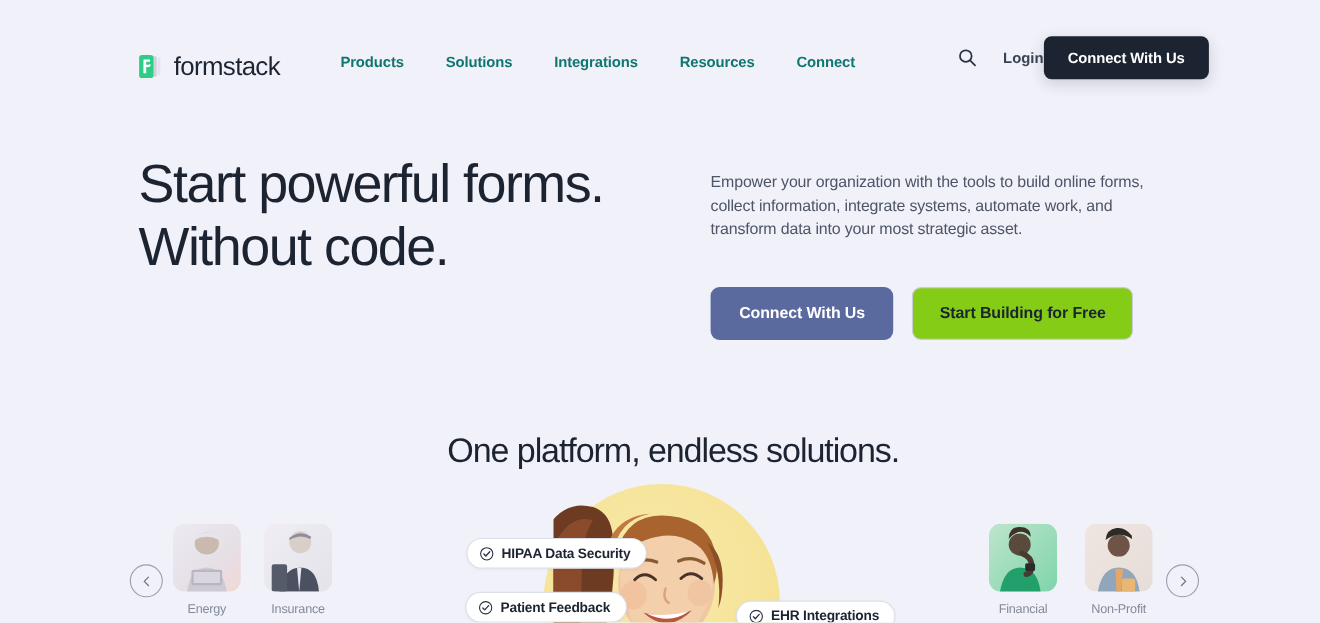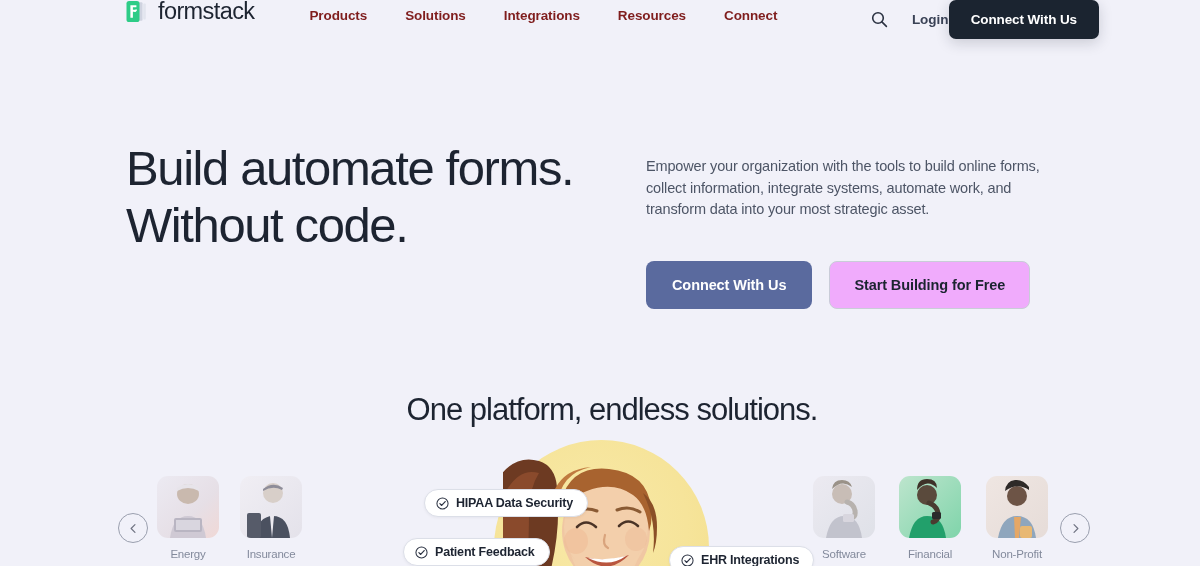--- a/index.html
+++ b/index.html
@@ -18,21 +18,21 @@
   }
 
   
   .header {
     position: absolute;
     top: 0; left: 0;
     width: 1200px;
     height: 72px;
     background: #f1f1f9;
     display: flex;
-    align-items: flex-start;
+    align-items: flex-end;
     z-index: 40;
   }
 
   .logo-wrap {
     display: flex;
     align-items: center;
     margin-left: 126px;
     gap: 7px;
   }
   .logo-mark {
@@ -52,21 +52,21 @@
 
   .nav {
     display: flex;
     align-items: center;
     margin-left: 36px;
     gap: 0px;
   }
   .nav-item {
     font-size: 13.5px;
     font-weight: 600;
-    color: #7f1d1d;
+    color: #0f766e;
     letter-spacing: -0.1px;
     padding: 8px 19px;
     cursor: pointer;
     white-space: nowrap;
   }
 
   .header-right {
     margin-left: auto;
     display: flex;
     align-items: center;
@@ -145,21 +145,21 @@
     font-size: 14.5px;
     font-weight: 700;
     letter-spacing: -0.1px;
     padding: 0 26px;
     height: 48px;
     cursor: pointer;
     font-family: "Liberation Sans", sans-serif;
     white-space: nowrap;
   }
   .btn-secondary {
-    background: #f0abfc;
+    background: #84cc16;
     color: #1b2430;
     border: 1px solid #c9ccd8;
     border-radius: 8px;
     font-size: 14.5px;
     font-weight: 700;
     letter-spacing: -0.1px;
     padding: 0 24px;
     height: 48px;
     cursor: pointer;
     font-family: "Liberation Sans", sans-serif;
@@ -315,21 +315,21 @@
       </svg>
     </div>
     <div class="login-link">Login</div>
     <button class="cta-dark">Connect With Us</button>
   </div>
 </div>
 
 <div class="hero">
   <div class="hero-left">
     <h1 class="hero-title">
-      <span>Build automate forms.</span><br>
+      <span>Start powerful forms.</span><br>
       <span>Without code.</span>
     </h1>
   </div>
   <div class="hero-right">
     <p class="hero-sub">Empower your organization with the tools to build online forms, collect information, integrate systems, automate work, and transform data into your most strategic asset.</p>
     <div class="hero-buttons">
       <button class="btn-primary">Connect With Us</button>
       <button class="btn-secondary">Start Building for Free</button>
     </div>
   </div>
@@ -375,39 +375,20 @@
           <path d="M23 13 q10 -8 20 -1 l-1 2 q-9 -5 -19 1z" fill="#8e8d99"></path>
           <path d="M14 62 q4 -22 19 -22 q15 0 17 22z" fill="#4b5160"></path>
           <path d="M30 40 l4 0 l-2 22 z" fill="#eceaf0"></path>
           <rect x="7" y="37" width="14" height="25" rx="2" fill="#565b69"></rect>
         </svg>
       </div>
       <div class="tile-label">Insurance</div>
     </div>
 
 
-    <div class="tile" style="left:813px">
-      <div class="tile-img">
-        <svg width="62" height="62" viewBox="0 0 62 62">
-          <defs>
-              <linearGradient id="g4" x1="0" y1="0" x2="1" y2="1">
-            <stop offset="0%" stop-color="#eceaf1"></stop>
-                <stop offset="100%" stop-color="#dfe1e8"></stop>
-          </linearGradient>
-            </defs>
-          <rect width="62" height="62" fill="url(#g4)"></rect>
-          <ellipse cx="29" cy="18" rx="10" ry="10" fill="#c8bdb6"></ellipse>
-          <path d="M19 13 q10 -10 20 -2 q-2 -7 -10 -7 q-9 0 -10 9z" fill="#9a9288"></path>
-          <path d="M13 62 q4 -22 18 -22 q15 0 18 22z" fill="#c2c3cd"></path>
-          <path d="M34 26 q7 2 8 9 q1 6 -4 7" fill="none" stroke="#b7b2ae" stroke-width="5" stroke-linecap="round"></path>
-          <rect x="30" y="38" width="11" height="8" rx="1.5" fill="#d8d6de"></rect>
-        </svg>
-      </div>
-      <div class="tile-label">Software</div>
-    </div>
 
     <div class="tile" style="left:899px">
       <div class="tile-img">
         <svg width="62" height="62" viewBox="0 0 62 62">
           <defs>
               <linearGradient id="g5" x1="0" y1="0" x2="1" y2="1">
             <stop offset="0%" stop-color="#bde5cd"></stop>
                 <stop offset="100%" stop-color="#7fd4aa"></stop>
           </linearGradient>
             </defs>
@@ -483,21 +464,21 @@
   </div>
 
   <div class="pill pill-hipaa" style="top:54px; left:424px;">
     <svg class="check-ic" width="13" height="13" viewBox="0 0 14 14">
       <circle cx="7" cy="7" r="6" fill="none" stroke="#2b3242" stroke-width="1.1"></circle>
       <path d="M4.2 7.2 L6.1 9.1 L9.9 4.9" fill="none" stroke="#2b3242" stroke-width="1.3" stroke-linecap="round" stroke-linejoin="round"></path>
     </svg>
     <span>HIPAA Data Security</span>
   </div>
 
-  <div class="pill pill-feedback" style="top:103px; left:403px;">
+  <div class="pill pill-feedback" style="top:103px; left:423px;">
     <svg class="check-ic" width="13" height="13" viewBox="0 0 14 14">
       <circle cx="7" cy="7" r="6" fill="none" stroke="#2b3242" stroke-width="1.1"></circle>
       <path d="M4.2 7.2 L6.1 9.1 L9.9 4.9" fill="none" stroke="#2b3242" stroke-width="1.3" stroke-linecap="round" stroke-linejoin="round"></path>
     </svg>
     <span>Patient Feedback</span>
   </div>
 
   <div class="pill pill-ehr" style="top:111px; left:669px;">
     <svg class="check-ic" width="13" height="13" viewBox="0 0 14 14">
       <circle cx="7" cy="7" r="6" fill="none" stroke="#2b3242" stroke-width="1.1"></circle>

